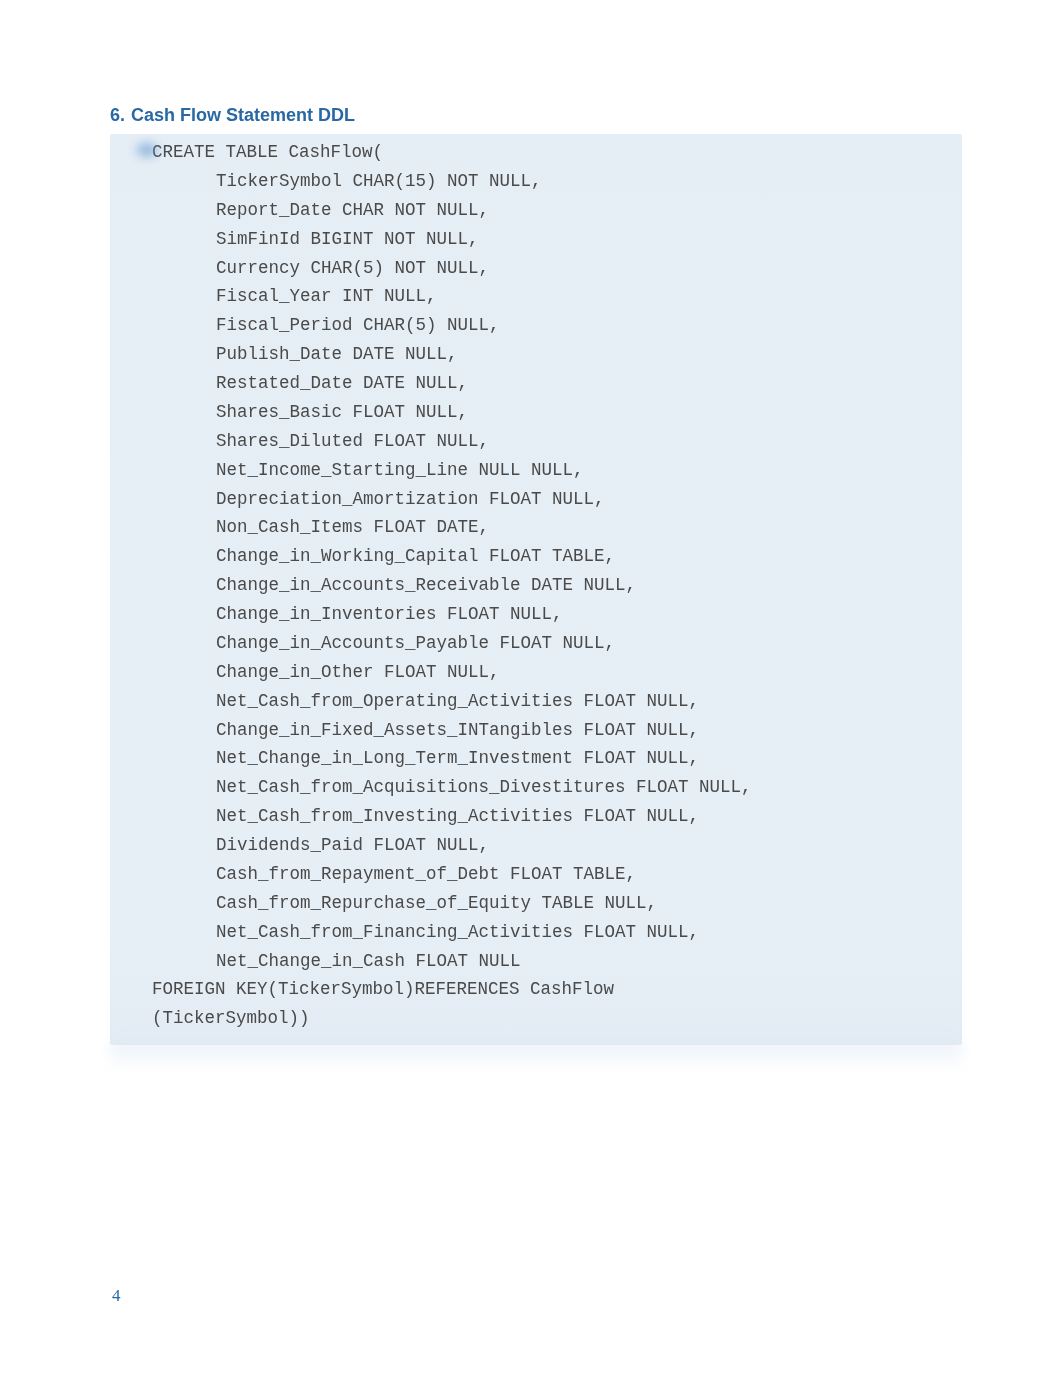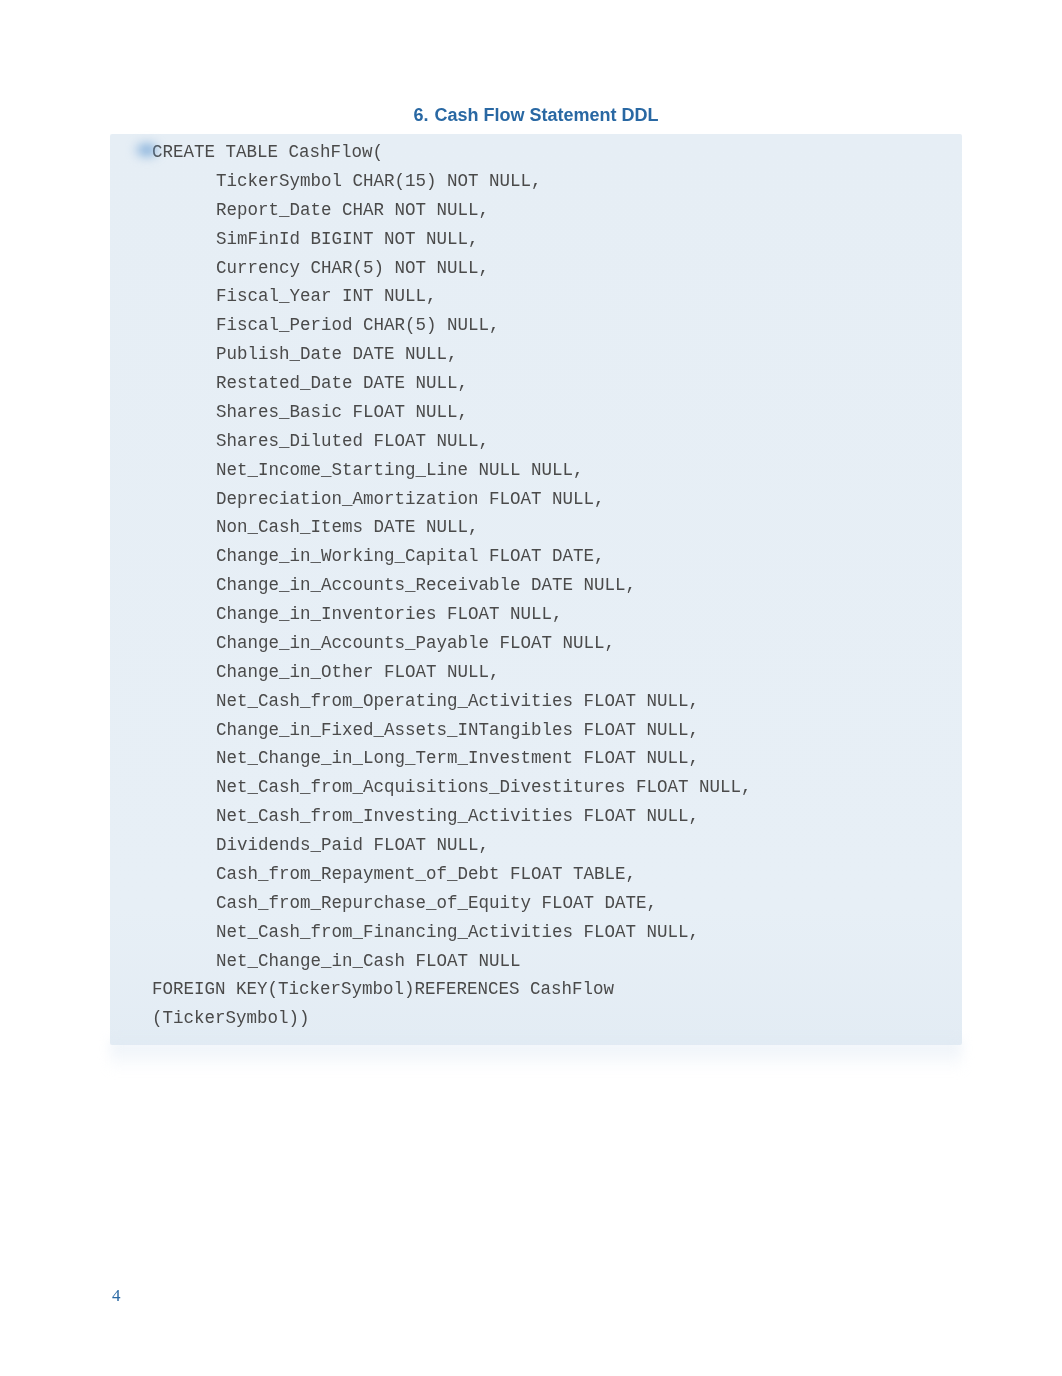--- a/index.html
+++ b/index.html
@@ -17,21 +17,20 @@
     .page {
       padding: 105px 100px 40px 110px;
     }
     .heading {
       color: #2968a3;
       font-family: Arial, Helvetica, sans-serif;
       font-weight: bold;
       font-size: 18px;
       margin-bottom: 8px;
       margin-left: 0;
-      text-align: center;
     }
     .heading .num {
       margin-right: 6px;
     }
     .code-block-wrapper {
       position: relative;
     }
     .blur-dot {
       position: absolute;
       left: 22px;
@@ -88,34 +87,34 @@
 <span class="indent"></span><span>SimFinId BIGINT NOT NULL,</span>
 <span class="indent"></span><span>Currency CHAR(5) NOT NULL,</span>
 <span class="indent"></span><span>Fiscal_Year INT NULL,</span>
 <span class="indent"></span><span>Fiscal_Period CHAR(5) NULL,</span>
 <span class="indent"></span><span>Publish_Date DATE NULL,</span>
 <span class="indent"></span><span>Restated_Date DATE NULL,</span>
 <span class="indent"></span><span>Shares_Basic FLOAT NULL,</span>
 <span class="indent"></span><span>Shares_Diluted FLOAT NULL,</span>
 <span class="indent"></span><span>Net_Income_Starting_Line NULL NULL,</span>
 <span class="indent"></span><span>Depreciation_Amortization FLOAT NULL,</span>
-<span class="indent"></span><span>Non_Cash_Items DATE NULL,</span>
-<span class="indent"></span><span>Change_in_Working_Capital FLOAT DATE,</span>
+<span class="indent"></span><span>Non_Cash_Items FLOAT DATE,</span>
+<span class="indent"></span><span>Change_in_Working_Capital FLOAT TABLE,</span>
 <span class="indent"></span><span>Change_in_Accounts_Receivable DATE NULL,</span>
 <span class="indent"></span><span>Change_in_Inventories FLOAT NULL,</span>
 <span class="indent"></span><span>Change_in_Accounts_Payable FLOAT NULL,</span>
 <span class="indent"></span><span>Change_in_Other FLOAT NULL,</span>
 <span class="indent"></span><span>Net_Cash_from_Operating_Activities FLOAT NULL,</span>
 <span class="indent"></span><span>Change_in_Fixed_Assets_INTangibles FLOAT NULL,</span>
 <span class="indent"></span><span>Net_Change_in_Long_Term_Investment FLOAT NULL,</span>
 <span class="indent"></span><span>Net_Cash_from_Acquisitions_Divestitures FLOAT NULL,</span>
 <span class="indent"></span><span>Net_Cash_from_Investing_Activities FLOAT NULL,</span>
 <span class="indent"></span><span>Dividends_Paid FLOAT NULL,</span>
 <span class="indent"></span><span>Cash_from_Repayment_of_Debt FLOAT TABLE,</span>
-<span class="indent"></span><span>Cash_from_Repurchase_of_Equity FLOAT DATE,</span>
+<span class="indent"></span><span>Cash_from_Repurchase_of_Equity TABLE NULL,</span>
 <span class="indent"></span><span>Net_Cash_from_Financing_Activities FLOAT NULL,</span>
 <span class="indent"></span><span>Net_Change_in_Cash FLOAT NULL</span>
 <span>FOREIGN KEY(TickerSymbol)REFERENCES CashFlow</span>
 <span>(TickerSymbol))</span></div>
     <div class="fade-row"></div>
   </div>
 </div>
 
 <div class="page-number">4</div>
 

